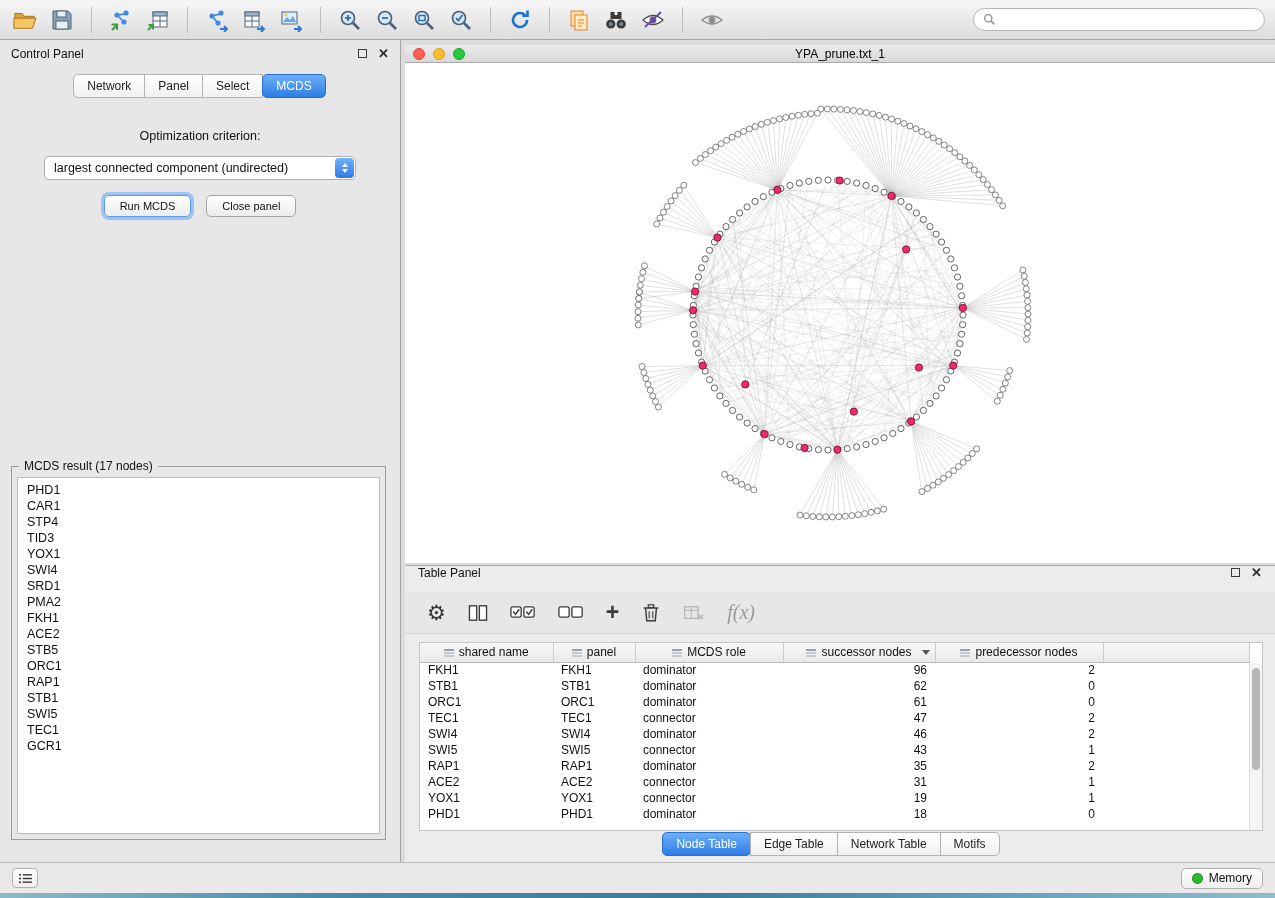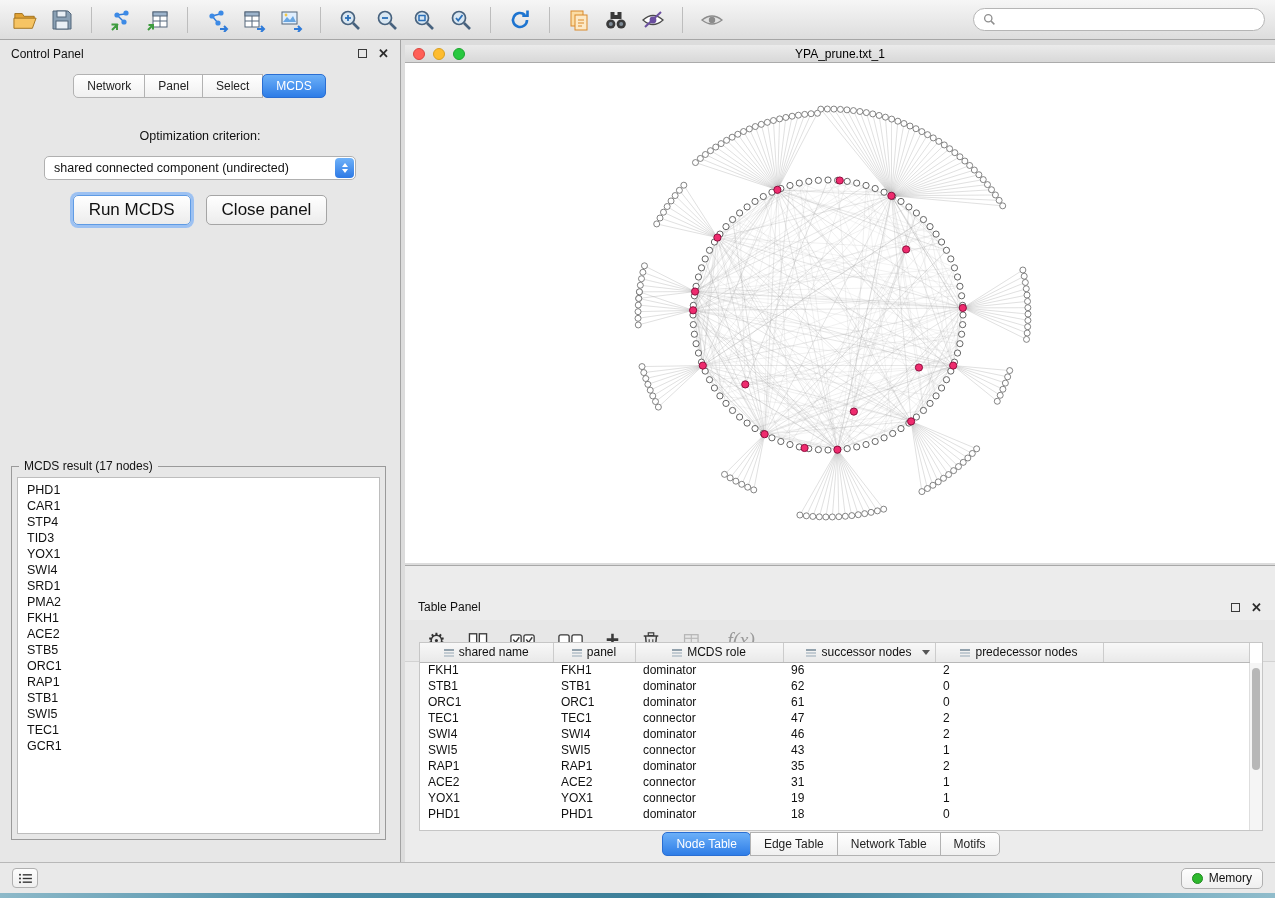--- a/index.html
+++ b/index.html
@@ -24,50 +24,50 @@
   .seg{border:1px solid #b2b2b2;background:linear-gradient(#ffffff,#f0f0f0);padding:4px 13px;font-size:12px;color:#222;margin-left:-1px;white-space:nowrap;}
   .seg:first-child{border-radius:5px 0 0 5px;}
   .seg:last-child{border-radius:0 5px 5px 0;}
   .seg.active{background:linear-gradient(#6cb0f8,#2e7de7);color:#fff;border-color:#2a6ed2;border-radius:5px;}
   .opt-label{text-align:center;margin-top:31px;font-size:12.5px;}
   .dropdown{margin:13px auto 0;width:312px;height:24px;background:#fff;border:1px solid #b0b0b0;border-radius:5px;display:flex;align-items:center;padding:0 26px 0 9px;position:relative;font-size:12.5px;}
   .dd-stepper{position:absolute;right:1px;top:1px;bottom:1px;width:19px;border-radius:4px;background:linear-gradient(#6fb2f9,#2d79e5);display:flex;flex-direction:column;align-items:center;justify-content:center;gap:2px;}
   .tri-up{width:0;height:0;border-left:3.5px solid transparent;border-right:3.5px solid transparent;border-bottom:4.5px solid #fff;}
   .tri-dn{width:0;height:0;border-left:3.5px solid transparent;border-right:3.5px solid transparent;border-top:4.5px solid #fff;}
   .btn-row{display:flex;justify-content:center;gap:15px;margin-top:15px;}
-  .btn{background:linear-gradient(#ffffff,#ececec);border:1px solid #a5a5a5;border-radius:5px;padding:4px 15px;font-size:17px;color:#111;}
+  .btn{background:linear-gradient(#ffffff,#ececec);border:1px solid #a5a5a5;border-radius:5px;padding:4px 15px;font-size:11px;color:#111;}
   .btn.focused{box-shadow:0 0 0 3px rgba(106,168,250,.6);border-color:#5f9be4;}
   .mcds-fieldset{position:absolute;left:11px;right:14px;top:426px;bottom:22px;border:1px solid #9a9a9a;}
   .legend{position:absolute;top:-8px;left:7px;background:#e7e7e7;padding:0 5px;font-size:12px;}
   .mcds-list{position:absolute;left:5px;right:5px;top:10px;bottom:5px;background:#fff;border:1px solid #bdbdbd;overflow:hidden;padding-top:4px;}
   .mcds-item{padding:0 9px;height:16px;line-height:16px;font-size:12.5px;}
 
   
   .net-titlebar{position:absolute;left:405px;top:45px;width:870px;height:18px;background:linear-gradient(#ebebeb,#d8d8d8);border-bottom:1px solid #ababab;display:flex;align-items:center;padding:8px 8px;}
   .lights{display:flex;gap:8px;}
   .light{width:12px;height:12px;border-radius:50%;}
   .net-title{position:absolute;left:0;right:0;text-align:center;font-size:12px;color:#000;}
   .net-canvas{position:absolute;left:405px;top:63px;width:870px;height:500px;background:#fff;}
   .net-canvas svg{display:block;}
 
   
   .table-panel{position:absolute;left:405px;top:565px;width:870px;height:297px;background:#ececec;border-top:1px solid #a8a8a8;}
-  .tp-header{height:26px;display:flex;align-items:center;padding:0 13px;font-size:12px;margin-top:28px;}
+  .tp-header{height:26px;display:flex;align-items:flex-start;padding:0 13px;font-size:12px;}
   .tp-toolbar{height:42px;background:#e7e7e7;display:flex;align-items:center;padding:0 22px;gap:22px;border-bottom:1px solid #d2d2d2;}
   .ticon{display:flex;align-items:center;justify-content:center;color:#333;}
   .ticon.gear{font-size:21px;line-height:1;}
   .ticon.plus{font-size:23px;font-weight:bold;color:#3a3a3a;line-height:1;}
   .ticon.fx{font-family:"Liberation Serif",serif;font-style:italic;font-size:20px;color:#9a9a9a;}
   .ticon.disabled svg *{stroke:#b5b5b5;}
   .table-wrap{position:absolute;left:14px;right:12px;top:76px;bottom:31px;background:#fff;border:1px solid #c6c6c6;}
   table.nodes{border-collapse:collapse;table-layout:fixed;width:830px;}
   table.nodes th{height:19px;background:linear-gradient(#f8f8f8,#e9e9e9);border-right:1px solid #ccc;border-bottom:1px solid #b8b8b8;font-weight:normal;font-size:12px;text-align:center;position:relative;white-space:nowrap;overflow:hidden;}
   table.nodes td{height:16px;font-size:12px;padding:0 8px;white-space:nowrap;overflow:hidden;}
   td.td0{padding-left:17px;}
-  td.td3,td.td4{text-align:left;padding-right:18px;}
+  td.td3,td.td4{text-align:right;padding-right:18px;}
   .sort-ico{width:10px;height:8px;display:inline-block;vertical-align:middle;margin-right:5px;background:linear-gradient(#93a2ad,#93a2ad) 0 0/10px 2px no-repeat,linear-gradient(#c2cbd2,#c2cbd2) 0 3px/10px 2px no-repeat,linear-gradient(#c2cbd2,#c2cbd2) 0 6px/10px 2px no-repeat;}
   .hdr-chev{position:absolute;right:5px;top:7px;width:0;height:0;border-left:4px solid transparent;border-right:4px solid transparent;border-top:5px solid #555;}
   .vscroll{position:absolute;right:0;top:20px;bottom:0;width:13px;background:#f5f5f5;border-left:1px solid #dedede;}
   .vthumb{position:absolute;left:2px;right:2px;top:5px;height:102px;background:#b7b7b7;border-radius:6px;}
   .tp-tabs{position:absolute;left:0;right:17px;bottom:6px;display:flex;justify-content:center;}
 
   
   .status-bar{position:absolute;left:0;top:862px;width:1275px;height:31px;background:#e9e9e9;border-top:1px solid #b8b8b8;display:flex;align-items:center;padding:0 12px;}
   .list-btn{width:26px;height:20px;border:1px solid #b0b0b0;border-radius:4px;background:linear-gradient(#fdfdfd,#efefef);display:flex;align-items:center;justify-content:center;}
   .memory-btn{margin-left:auto;height:21px;border:1px solid #b0b0b0;border-radius:5px;background:linear-gradient(#fdfdfd,#efefef);display:flex;align-items:center;padding:0 10px;gap:6px;font-size:12px;justify-content:center;}
@@ -226,21 +226,21 @@
     </span>
   </div>
   <div class="seg-tabs">
     <span class="seg">Network</span>
     <span class="seg">Panel</span>
     <span class="seg">Select</span>
     <span class="seg active">MCDS</span>
   </div>
   <div class="opt-label">Optimization criterion:</div>
   <div class="dropdown">
-    <span>shared connected component (undirected)</span>
+    <span>largest connected component (undirected)</span>
     <span class="dd-stepper">
         <span class="tri-up"></span>
         <span class="tri-dn"></span>
       </span>
   </div>
   <div class="btn-row">
     <button class="btn focused">Run MCDS</button>
     <button class="btn">Close panel</button>
   </div>
   <div class="mcds-fieldset">

